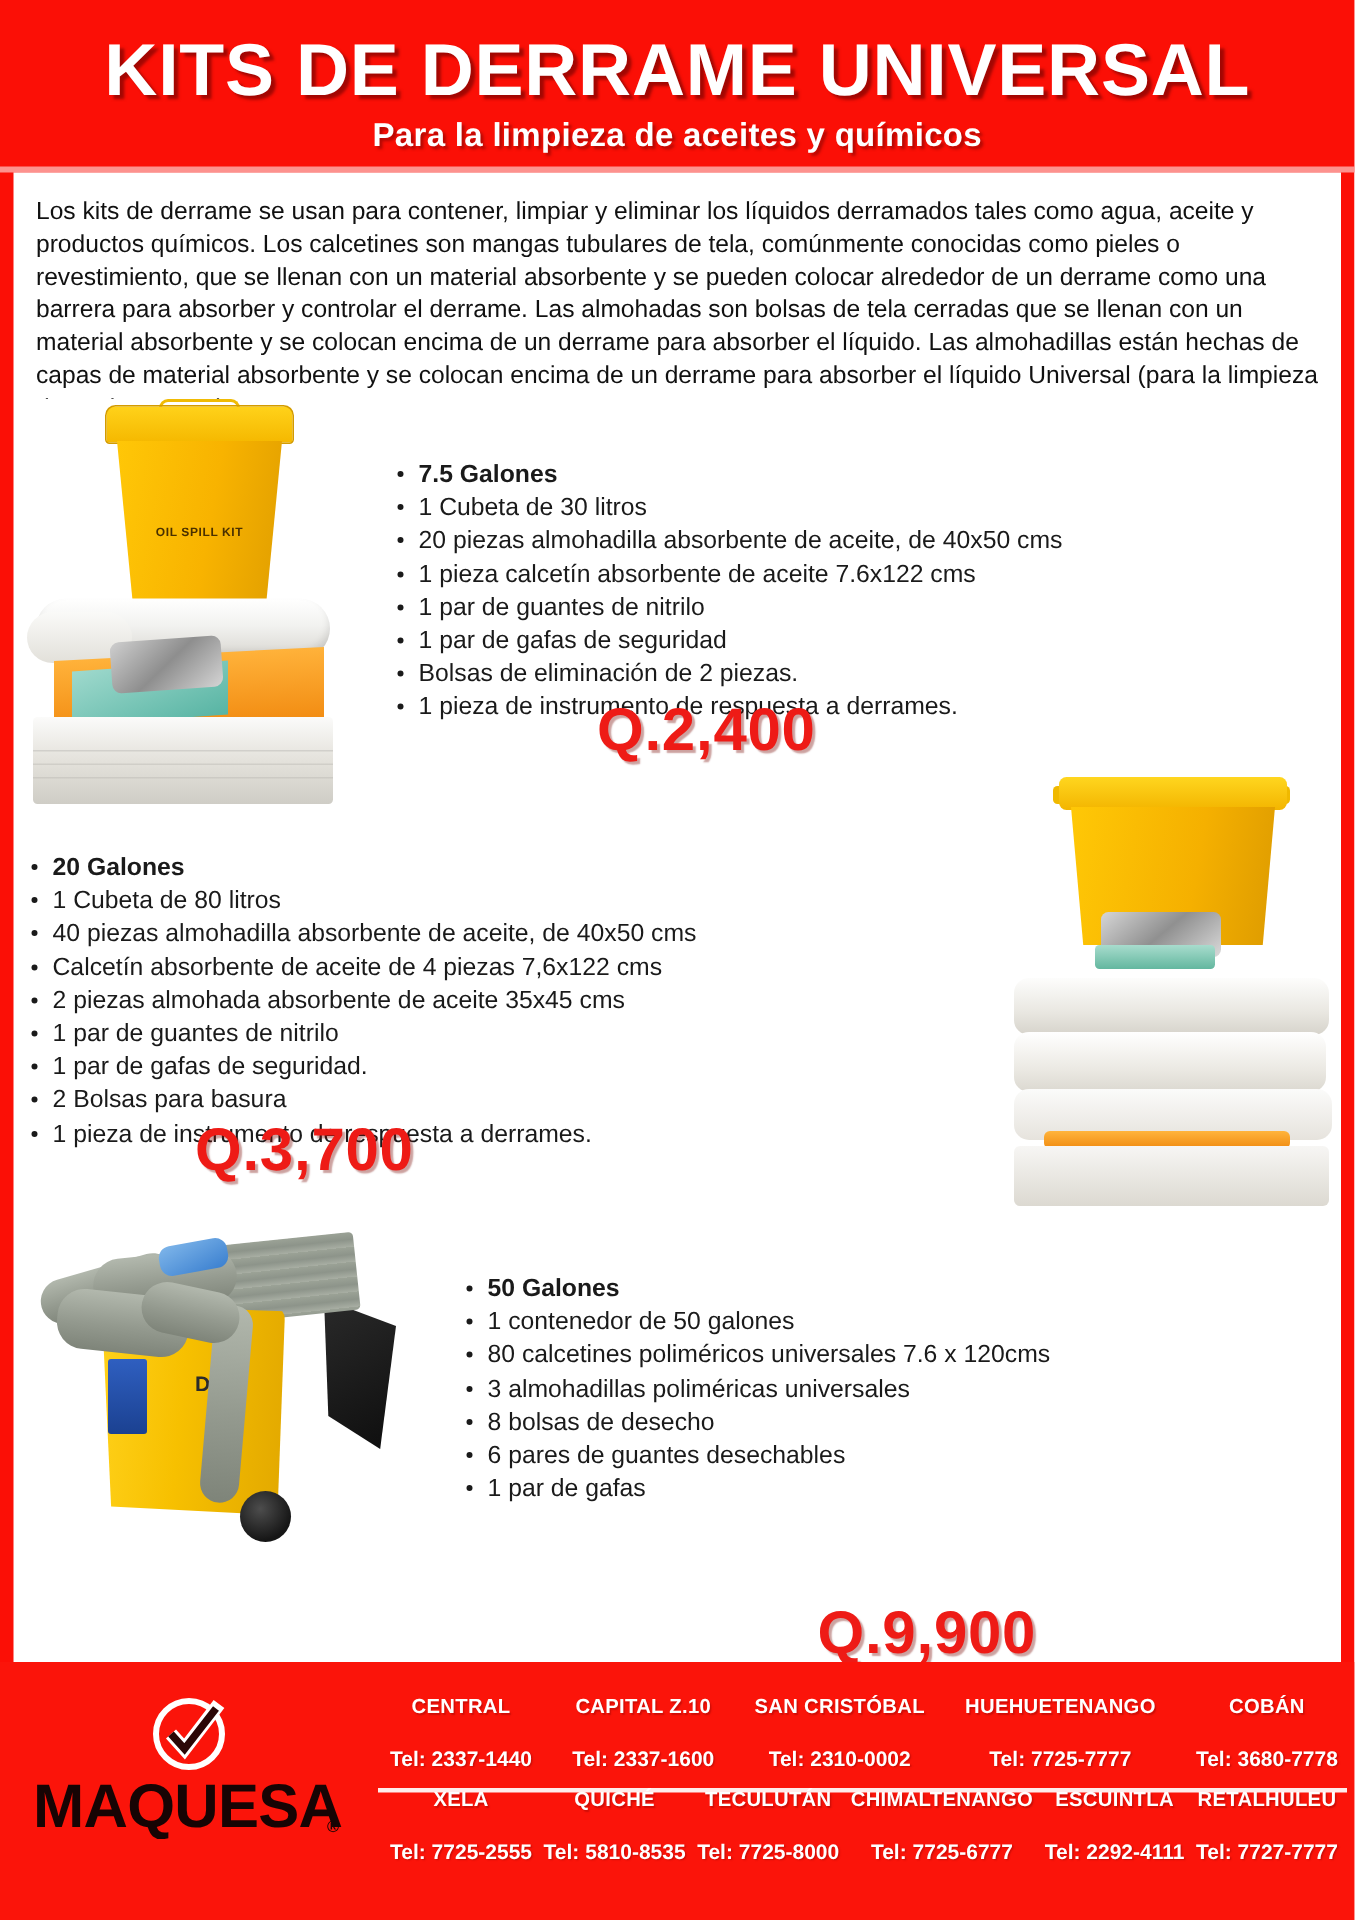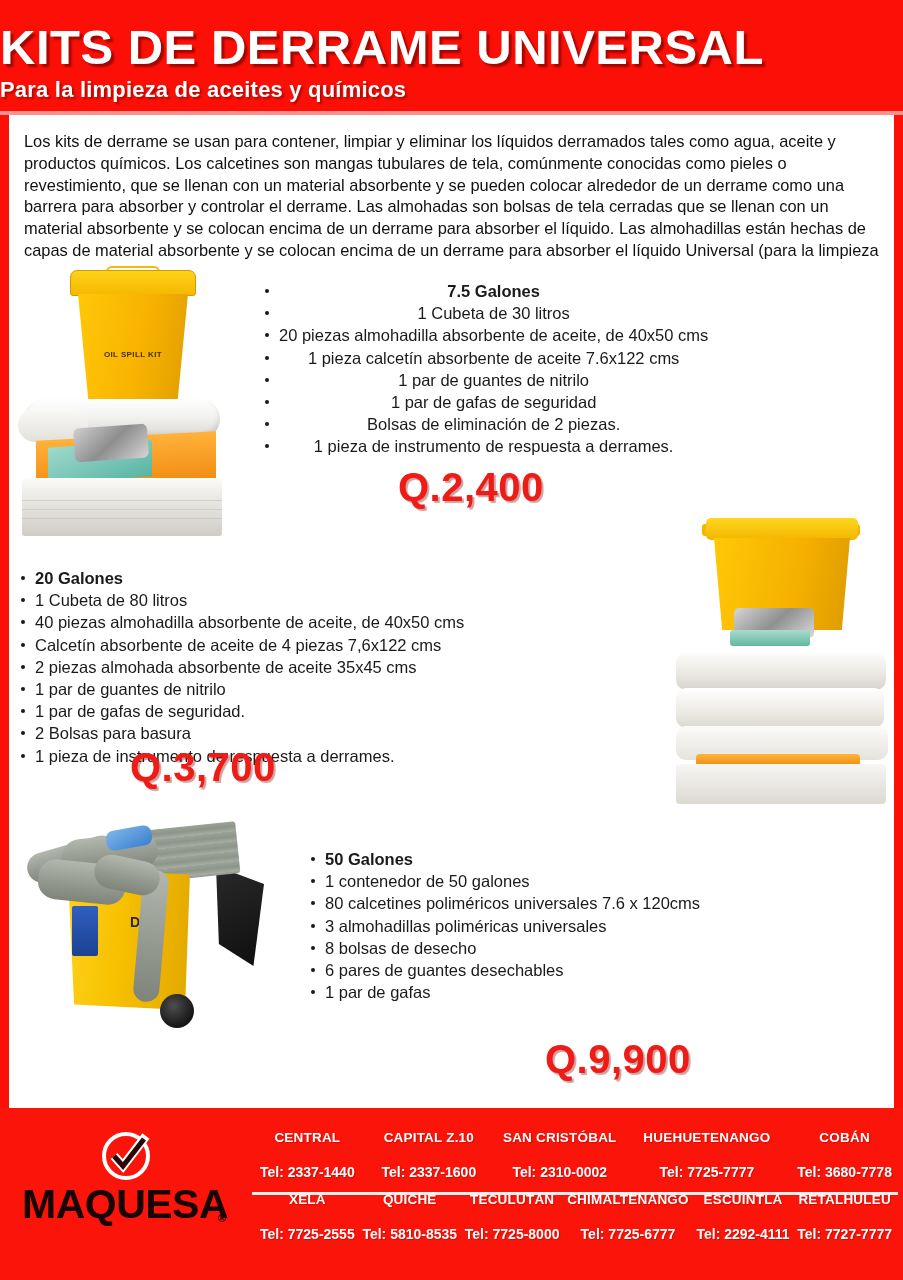--- a/index.html
+++ b/index.html
@@ -20,20 +20,21 @@
     position: absolute; top: 0; bottom: 0; width: 9px;
     background: #fb0f06;
   }
   .rail-left { left: 0; }
   .rail-right { right: 0; }
 
   
   .header {
     position: absolute; left: 0; top: 0; width: 903px; height: 115px;
     background: #fb0f06;
+    text-align: center;
   }
   .header-title {
     margin-top: 22px;
     font-size: 49px;
     font-weight: bold;
     letter-spacing: 0.5px;
     color: #ffffff;
     text-shadow: 3px 3px 2px rgba(90,0,0,0.55);
     font-family: "Liberation Sans", sans-serif;
     line-height: 1.05;
@@ -89,30 +90,30 @@
     font-size: 40px;
     font-weight: bold;
     color: #ee1b16;
     text-shadow: 2px 2px 1px rgba(120,10,5,0.38);
     letter-spacing: 0.5px;
     white-space: nowrap;
     font-family: "Liberation Sans", sans-serif;
   }
 
   
-  #list-1 { position: absolute; left: 262px; top: 280px; text-align: center; }
+  #list-1 { position: absolute; left: 262px; top: 305px; }
   #price-1 { left: 398px; top: 465px; }
   #img-1 { position: absolute; left: 18px; top: 266px; width: 212px; height: 282px; }
 
   #list-2 { position: absolute; left: 18px; top: 567px; }
   #price-2 { left: 130px; top: 745px; }
   #img-2 { position: absolute; left: 672px; top: 512px; width: 218px; height: 295px; }
 
   #list-3 { position: absolute; left: 308px; top: 848px; }
-  #price-3 { left: 545px; top: 1037px; }
+  #price-3 { left: 545px; top: 1067px; }
   #img-3 { position: absolute; left: 20px; top: 818px; width: 268px; height: 222px; }
 
   
   .photo { position: relative; width: 100%; height: 100%; background: #ffffff; }
 
   
   .bin1-lid {
     position: absolute; left: 52px; top: 4px; width: 126px; height: 26px;
     background: linear-gradient(180deg,#ffd21a 0%,#f5b800 100%);
     border-radius: 7px 7px 3px 3px;

